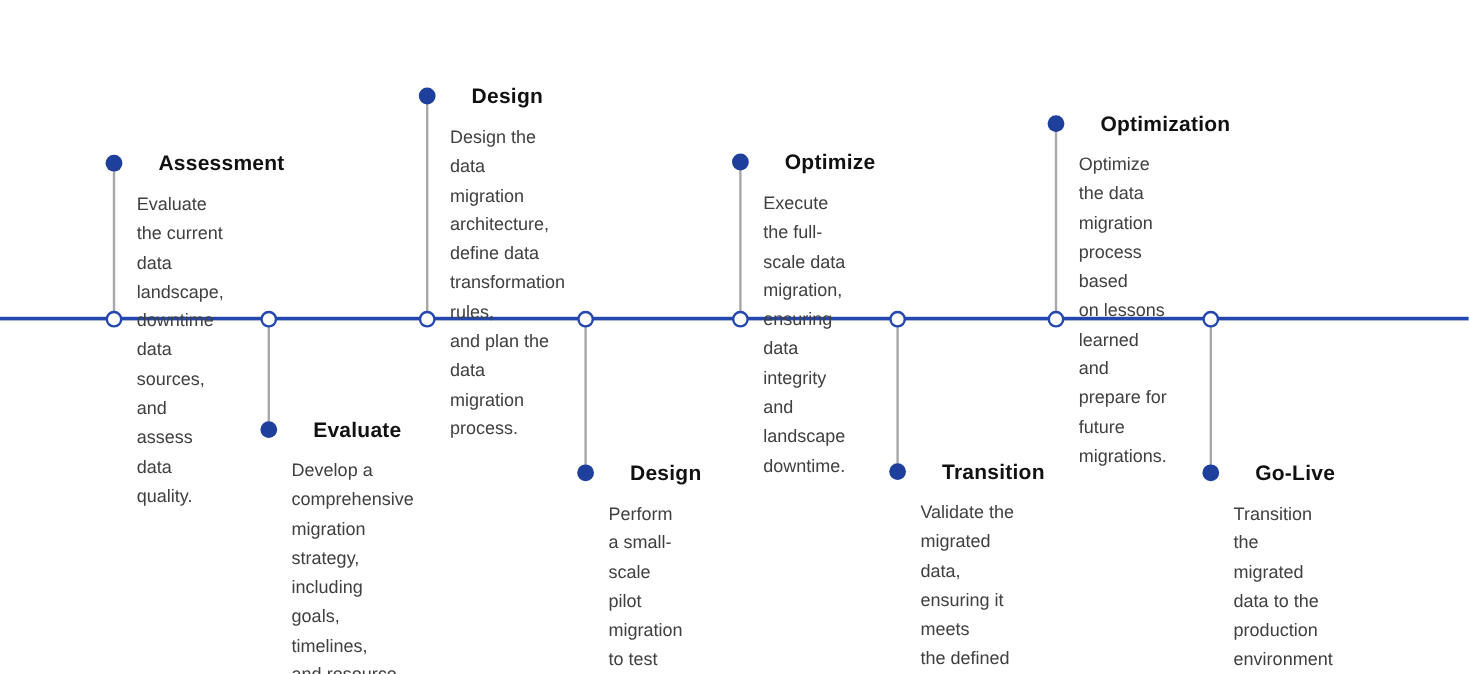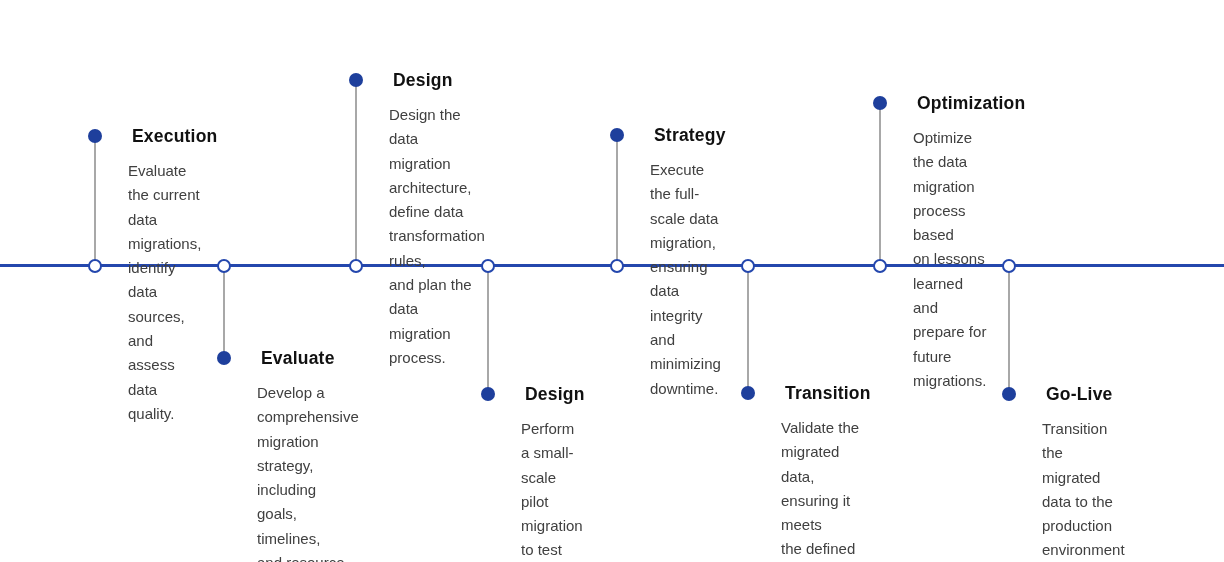--- a/index.html
+++ b/index.html
@@ -78,42 +78,42 @@
     top: calc(var(--dot-y) - 13px);
     line-height: 26px;
     font-size: 17.5px;
     font-weight: 600;
     letter-spacing: 0.2px;
     color: var(--title-color);
     white-space: nowrap;
   }
   .desc {
     position: absolute;
-    left: 33px;
+    left: 19px;
     top: calc(var(--dot-y) + 23px);
     font-size: 15px;
     line-height: 24.3px;
     color: var(--desc-color);
     white-space: pre-line;
   }
 </style>
 </head>
 <body>
 
 <div class="canvas" style="--accent: #2447ad; --marker: #1e3f9c; --connector: #a8a8a8; --title-color: #111111; --desc-color: #404040; background: rgb(255, 255, 255);">
 
   <div class="axis"></div>
 
   <div class="milestone above" style="--x:95px; --dot-y:136px;">
     <div class="connector"></div>
     <div class="node-circle"></div>
     <div class="dot"></div>
-    <div class="title">Execution</div>
+    <div class="title">Assessment</div>
     <div class="desc">Evaluate the current data
-migrations, identify data
+landscape, downtime data
 sources, and assess data
 quality.</div>
   </div>
 
   <div class="milestone below" style="--x:224px; --dot-y:358px;">
     <div class="connector"></div>
     <div class="node-circle"></div>
     <div class="dot"></div>
     <div class="title">Evaluate</div>
     <div class="desc">Develop a comprehensive
@@ -144,24 +144,24 @@
     <div class="desc">Perform a small-scale
 pilot migration to test the
 process and identify any
 issues.</div>
   </div>
 
   <div class="milestone above" style="--x:617px; --dot-y:135px;">
     <div class="connector"></div>
     <div class="node-circle"></div>
     <div class="dot"></div>
-    <div class="title">Strategy</div>
+    <div class="title">Optimize</div>
     <div class="desc">Execute the full-scale data
 migration, ensuring data
-integrity and minimizing
+integrity and landscape
 downtime.</div>
   </div>
 
   <div class="milestone below" style="--x:748px; --dot-y:393px;">
     <div class="connector"></div>
     <div class="node-circle"></div>
     <div class="dot"></div>
     <div class="title">Transition</div>
     <div class="desc">Validate the migrated
 data, ensuring it meets

